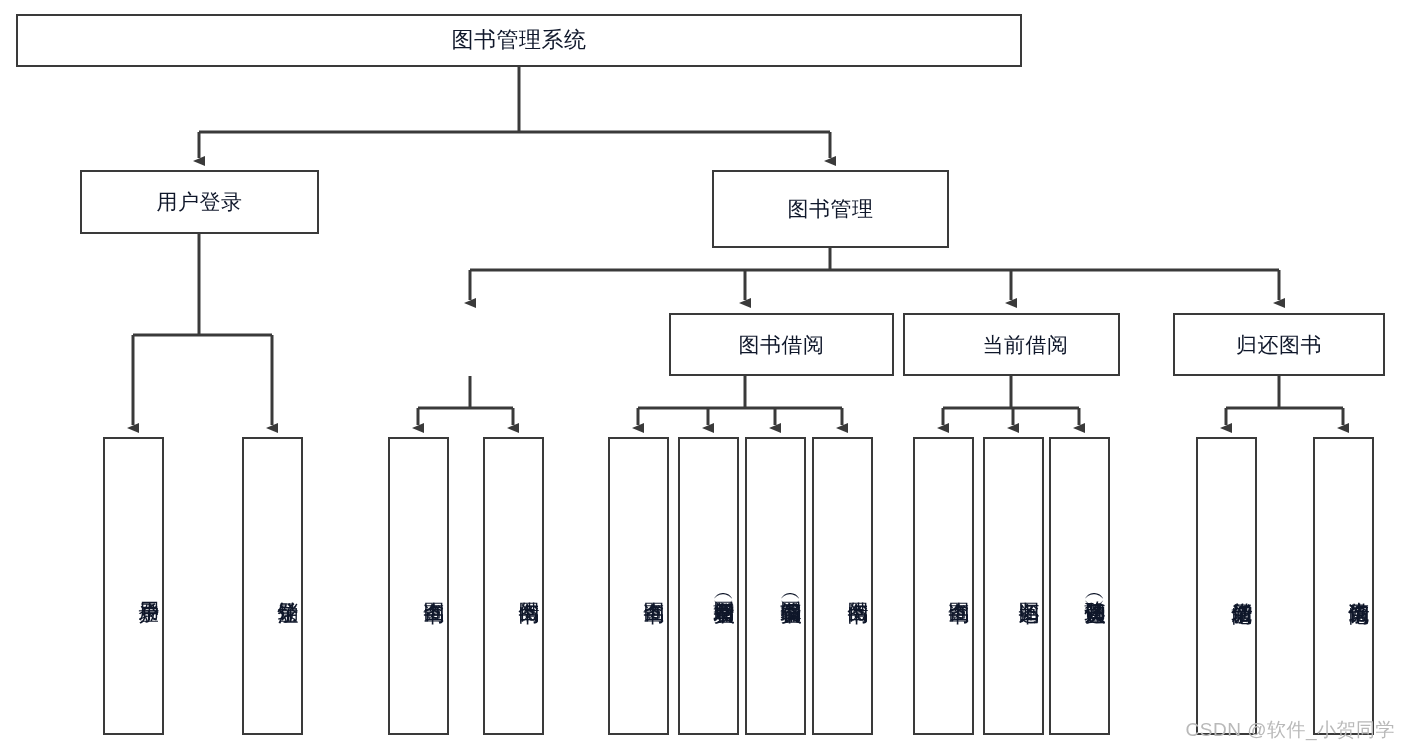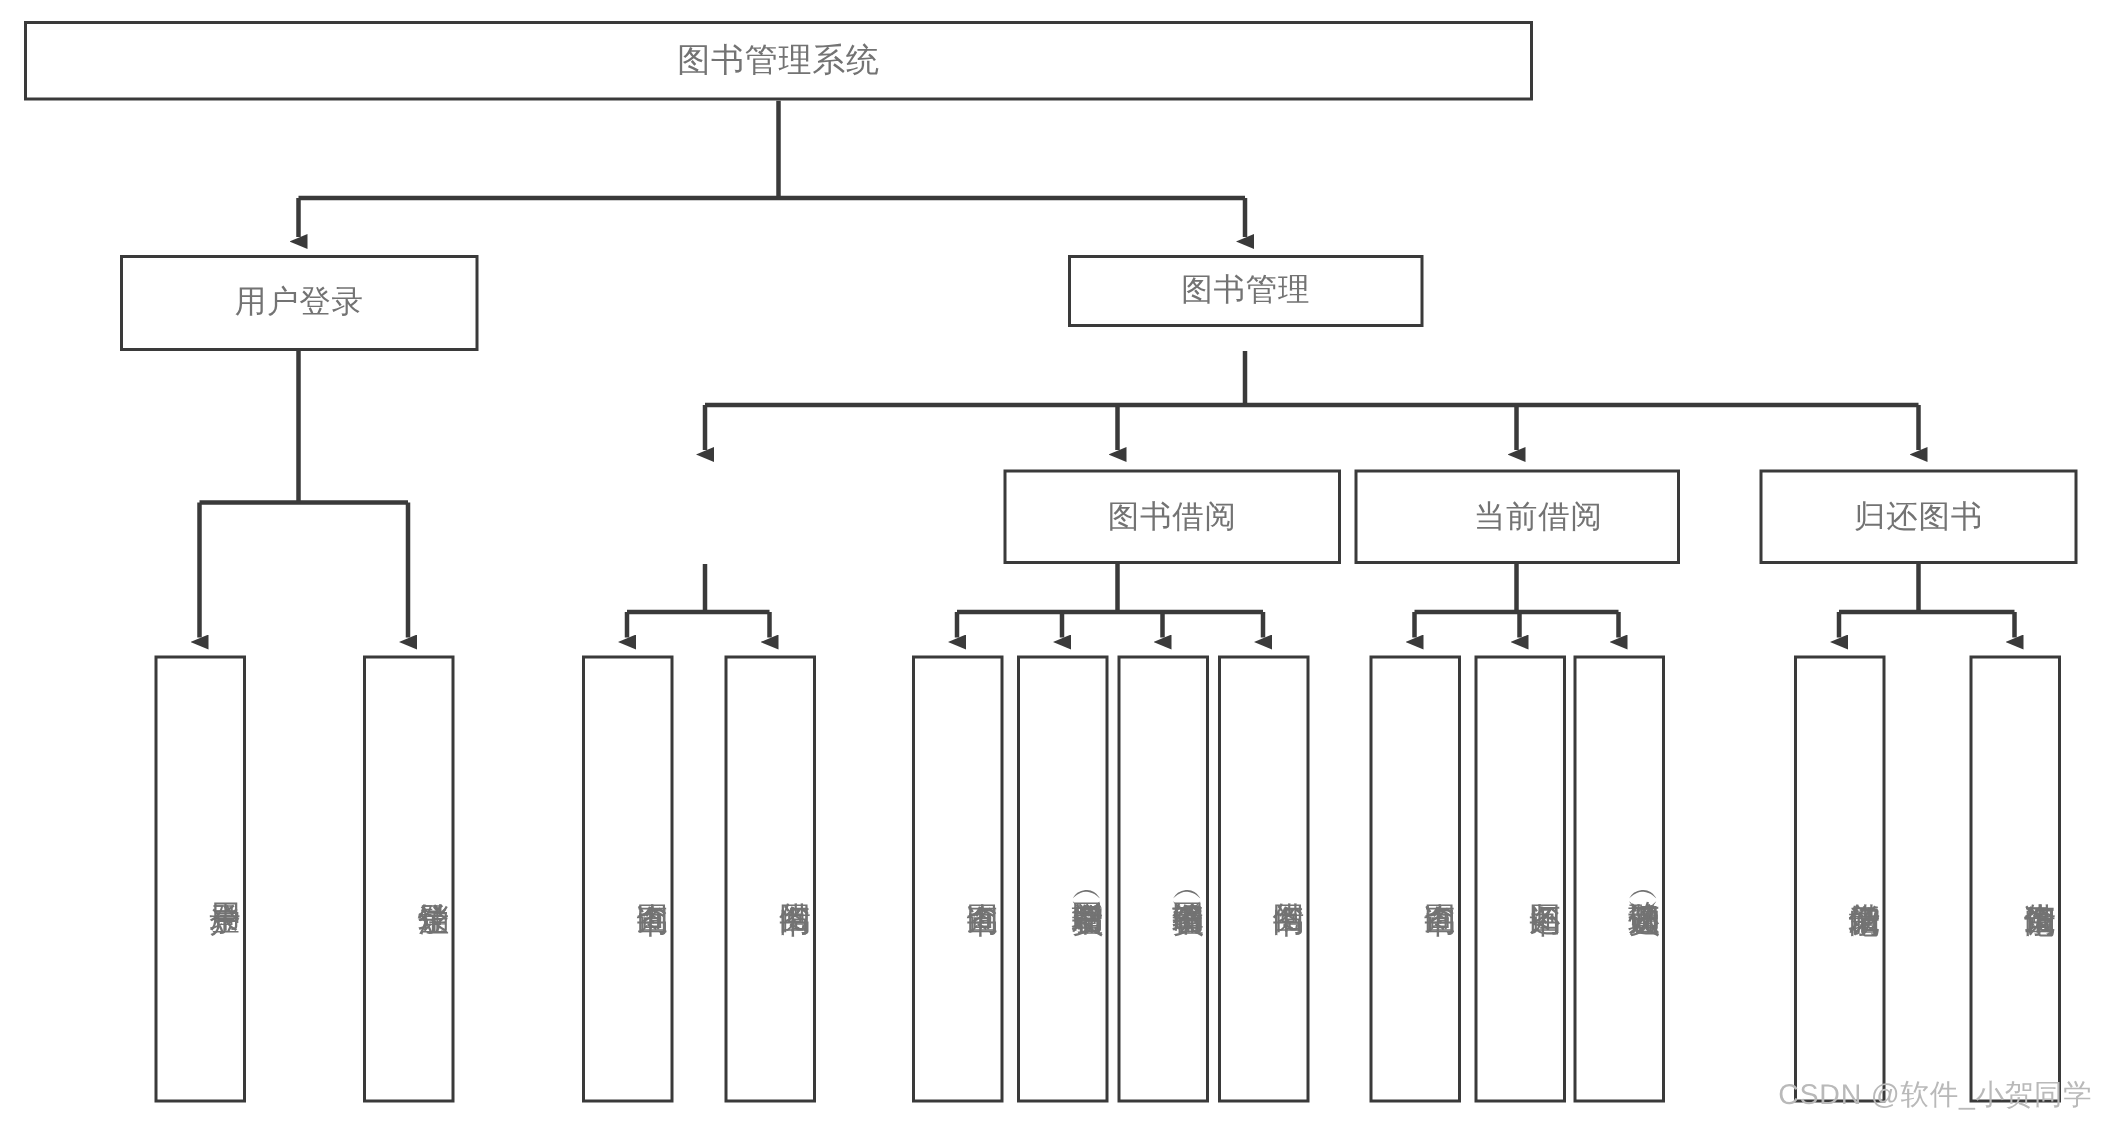--- a/index.html
+++ b/index.html
@@ -27,21 +27,21 @@
     pointer-events: none;
   }
   .node {
     position: absolute;
     box-sizing: border-box;
     border: 2px solid #3a3a3a;
     background: #ffffff;
     display: flex;
     align-items: center;
     justify-content: center;
-    color: #737373;
+    color: #0f172a;
     letter-spacing: 0.5px;
   }
   .node.horizontal {
     font-size: 21px;
     line-height: 1.2;
     white-space: nowrap;
   }
   .node.vertical {
     writing-mode: vertical-rl;
     text-orientation: upright;
@@ -125,21 +125,21 @@
     </g>
   </svg>
 
   <div class="node horizontal root" style="left:16px; top:14px; width:1006px; height:53px;">
     <span class="node-label">图书管理系统</span>
   </div>
 
   <div class="node horizontal" style="left:80px; top:170px; width:239px; height:64px;">
     <span class="node-label">用户登录</span>
   </div>
-  <div class="node horizontal" style="left:712px; top:170px; width:237px; height:48px;">
+  <div class="node horizontal" style="left:712px; top:170px; width:237px; height:78px;">
     <span class="node-label">图书管理</span>
   </div>
 
   <div class="node horizontal" style="left:669px; top:313px; width:225px; height:63px;">
     <span class="node-label">图书借阅</span>
   </div>
   <div class="node horizontal" style="left:903px; top:313px; width:217px; height:63px;padding-left:28px;">
     <span class="node-label">当前借阅</span>
   </div>
   <div class="node horizontal" style="left:1173px; top:313px; width:212px; height:63px;">

